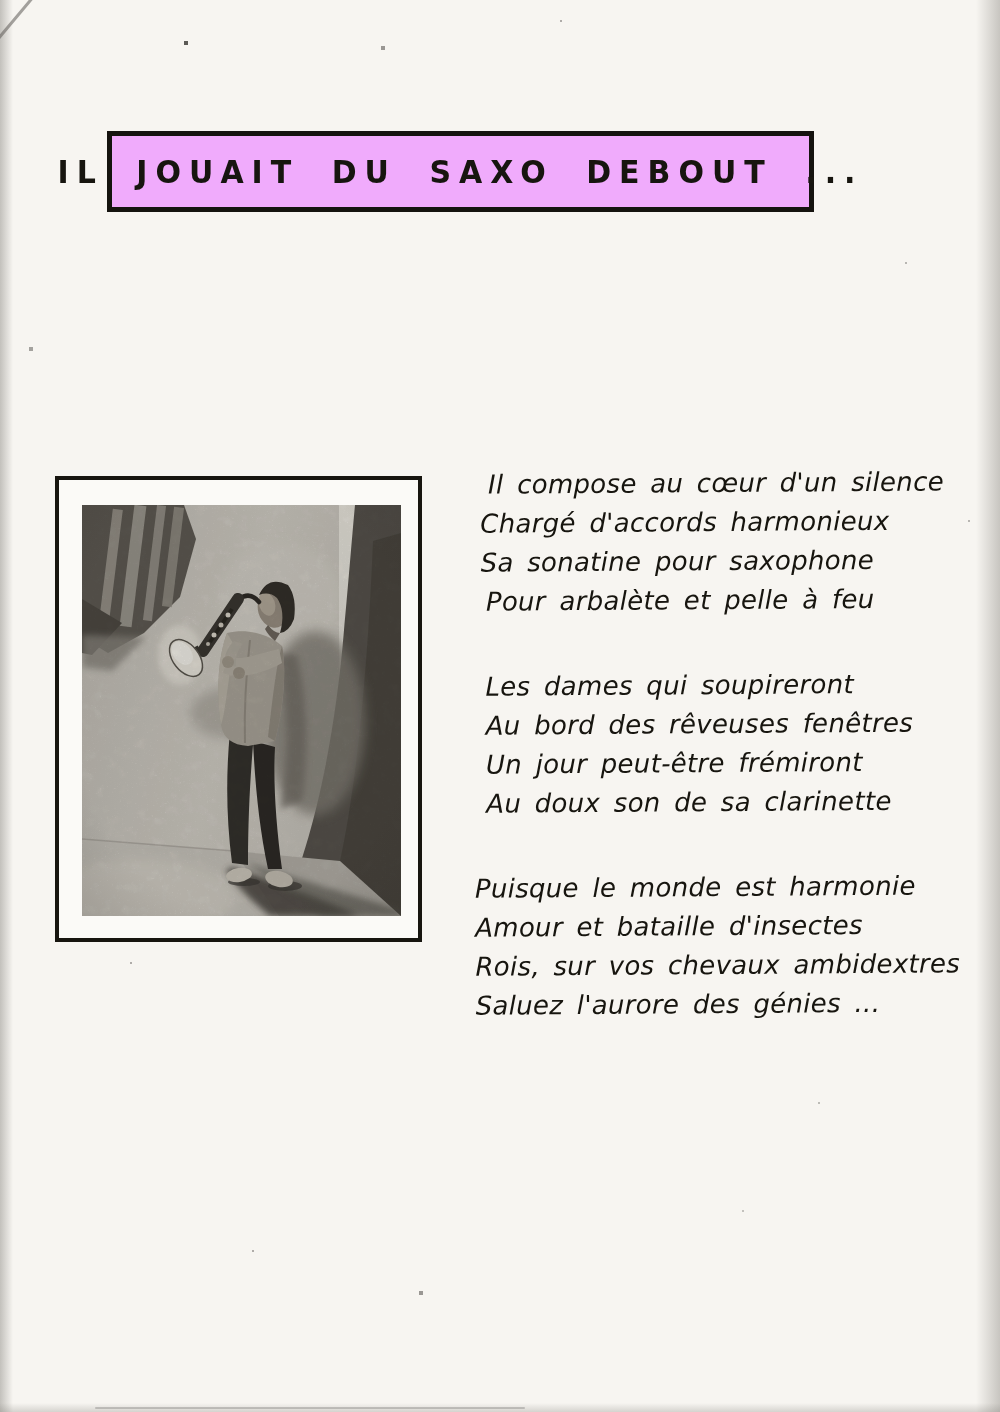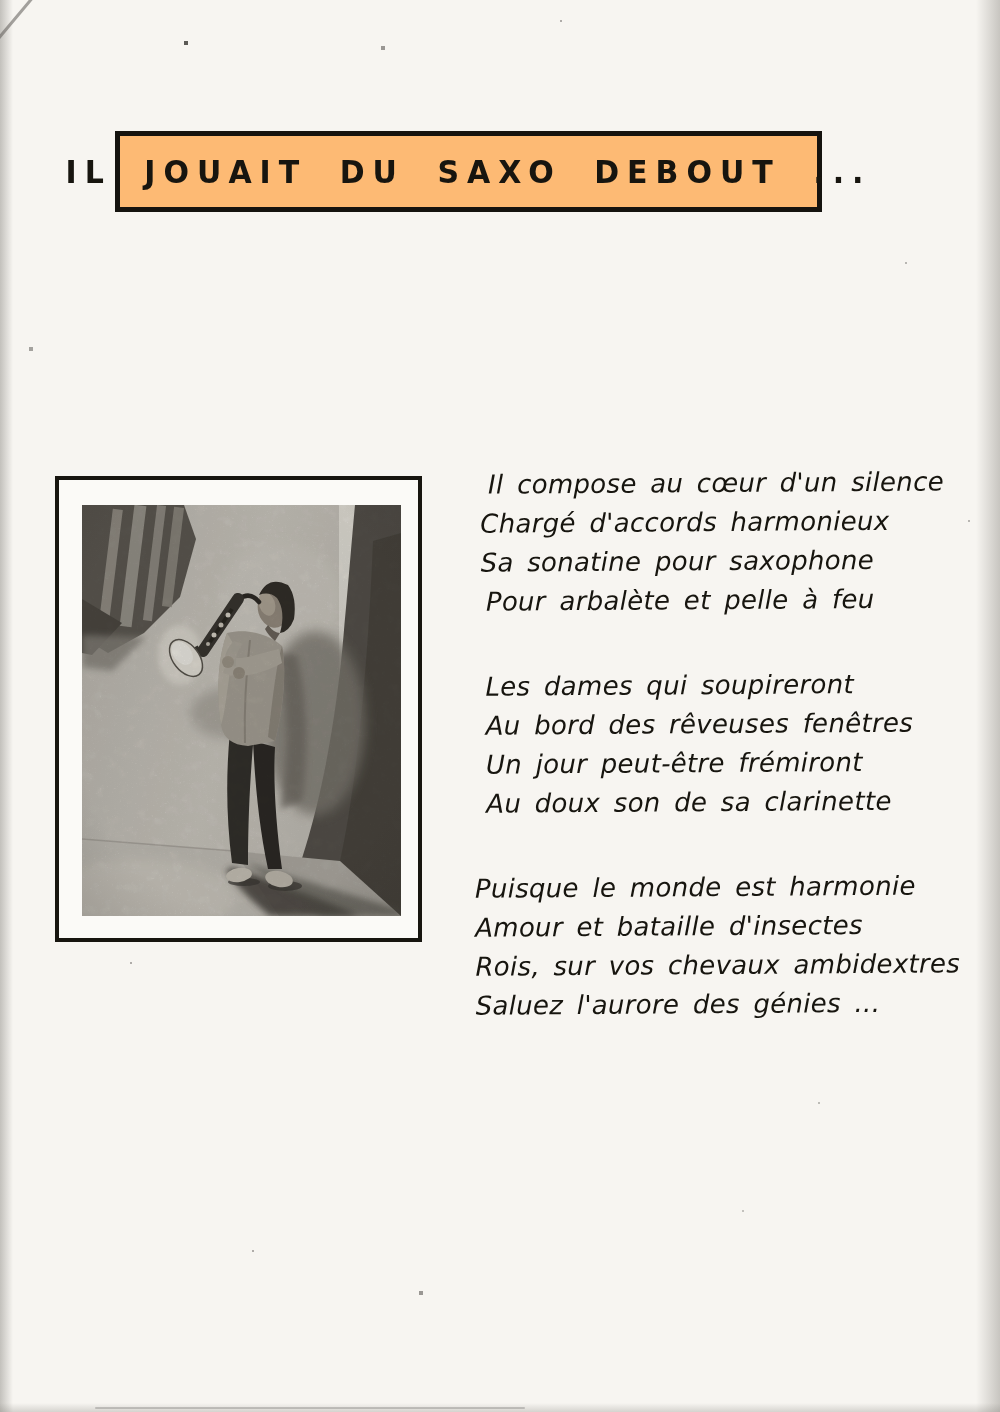--- a/index.html
+++ b/index.html
@@ -42,22 +42,22 @@
       130px 962px 0 0 rgba(40,38,34,.35),
       968px 520px 0 0 rgba(40,38,34,.3),
       252px 1250px 0 0 rgba(40,38,34,.35),
       420px 1292px 0 1px rgba(40,38,34,.45),
       818px 1102px 0 0 rgba(40,38,34,.28),
       742px 1210px 0 0 rgba(40,38,34,.25);
   }
 
   
   .title-box {
-    position:absolute; left:115px; top:131px; width:697px; height:71px;
-    border:5px solid #15130f; background:#fdba74;
+    position:absolute; left:107px; top:131px; width:697px; height:71px;
+    border:5px solid #15130f; background:#f0abfc;
     display:flex; align-items:center; justify-content:center;
   }
   .title-text {
     font-weight:700; font-size:30px; letter-spacing:8px; word-spacing:14px;
     white-space:nowrap; transform:scaleY(1.05);
   }
 
   
   .photo-frame {
     position:absolute; left:55px; top:476px; width:359px; height:458px;

